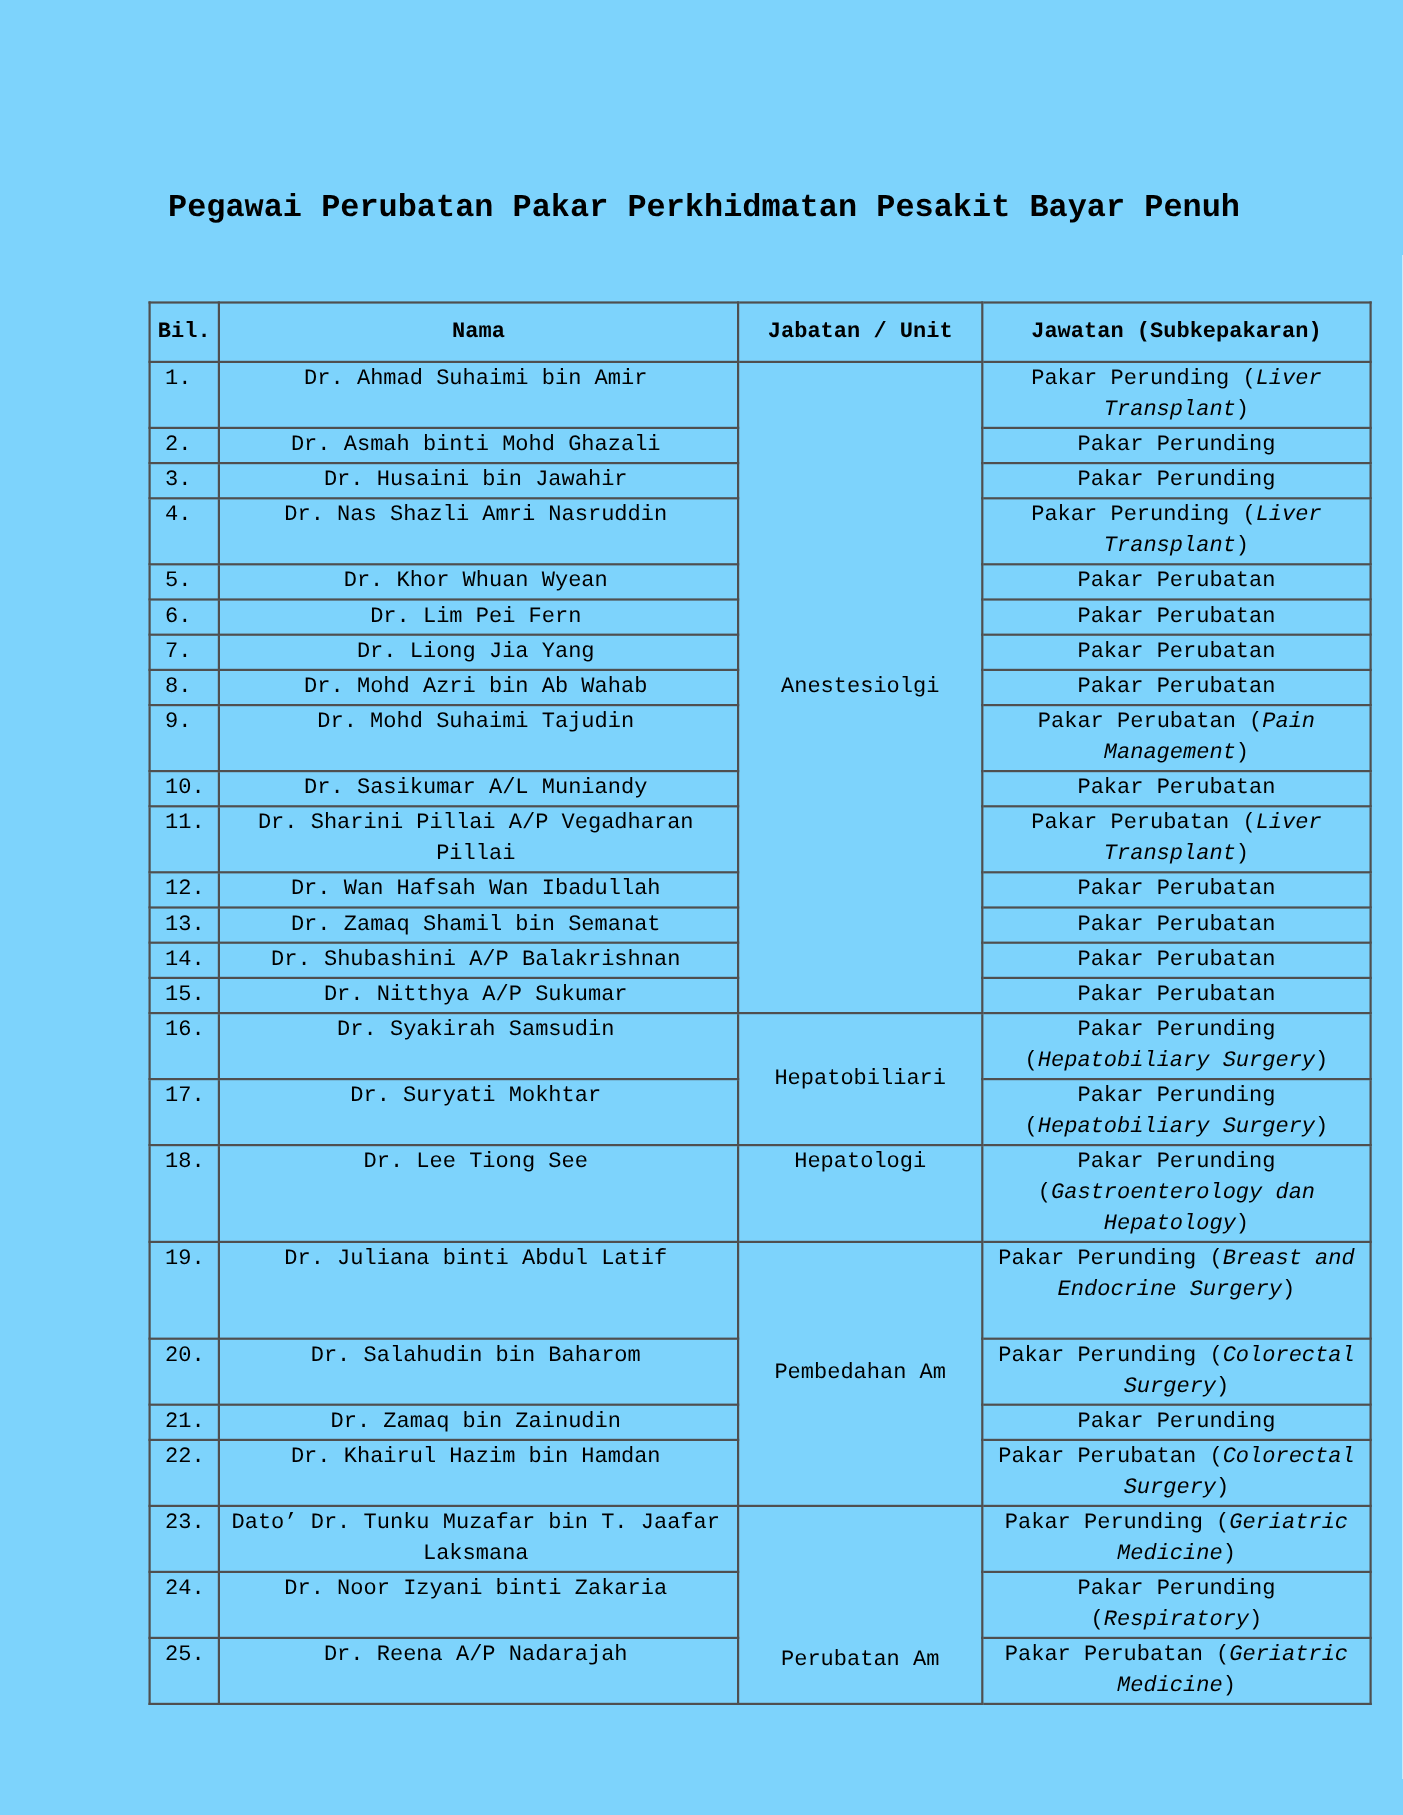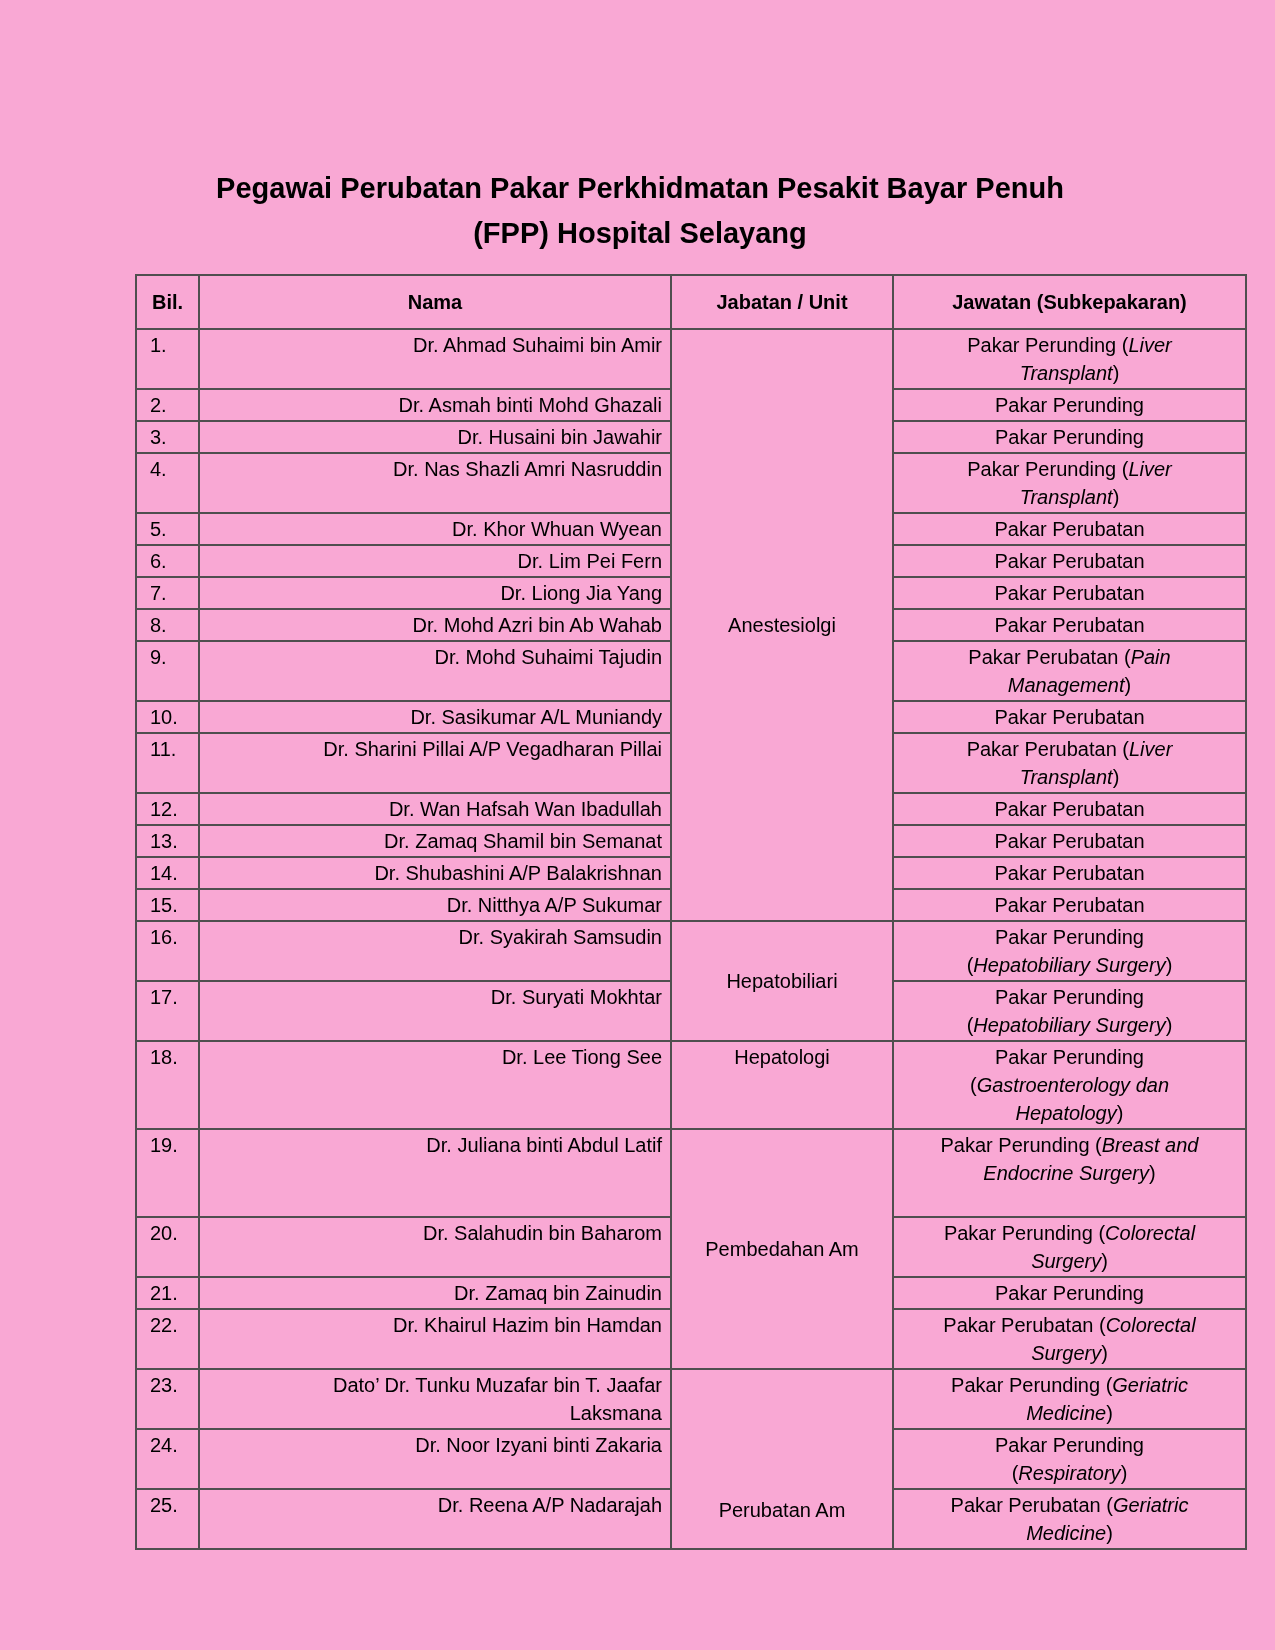--- a/index.html
+++ b/index.html
@@ -11,22 +11,23 @@
     width: 1275px;
     height: 1650px;
     font-family: "Liberation Sans", sans-serif;
     color: #000000;
     position: relative;
   }
   .page {
     position: relative;
     width: 1275px;
     height: 1650px;
-    background: #f9a8d4;
+    background: #7dd3fc;
     overflow: hidden;
+    font-family: Liberation Mono, monospace;
   }
   .doc-title {
     position: absolute;
     top: 166px;
     left: 135px;
     width: 1010px;
     text-align: center;
     font-size: 29px;
     font-weight: bold;
     line-height: 45px;
@@ -54,42 +55,41 @@
     text-align: center;
     white-space: nowrap;
     padding: 12px 4px;
   }
   .col-bil     { width: 63px; }
   .col-nama    { width: 472px; }
   .col-jabatan { width: 222px; }
   .col-jawatan { width: 353px; }
 
   td.bil-cell  { text-align: left; padding-left: 13px; }
-  td.nama-cell { text-align: right; padding-left: 3px; }
+  td.nama-cell { text-align: center; padding-left: 3px; }
   td.jabatan-cell {
     text-align: center;
     vertical-align: middle;
   }
   td.jawatan-cell { text-align: center; }
 
   
   tbody tr:nth-child(18) td.jabatan-cell { vertical-align: top; }
   
   tbody tr:nth-child(23) td.jabatan-cell { vertical-align: bottom; padding-bottom: 24px; }
   
   tbody tr:nth-child(19) td { height: 84px; }
 </style>
 </head>
 <body>
 
 <div class="page">
 
   <div class="doc-title">
     <div>Pegawai Perubatan Pakar Perkhidmatan Pesakit Bayar Penuh</div>
-    <div>(FPP) Hospital Selayang</div>
   </div>
 
   <table class="staff-table">
     <colgroup>
       <col class="col-bil">
       <col class="col-nama">
       <col class="col-jabatan">
       <col class="col-jawatan">
     </colgroup>
     <thead>

